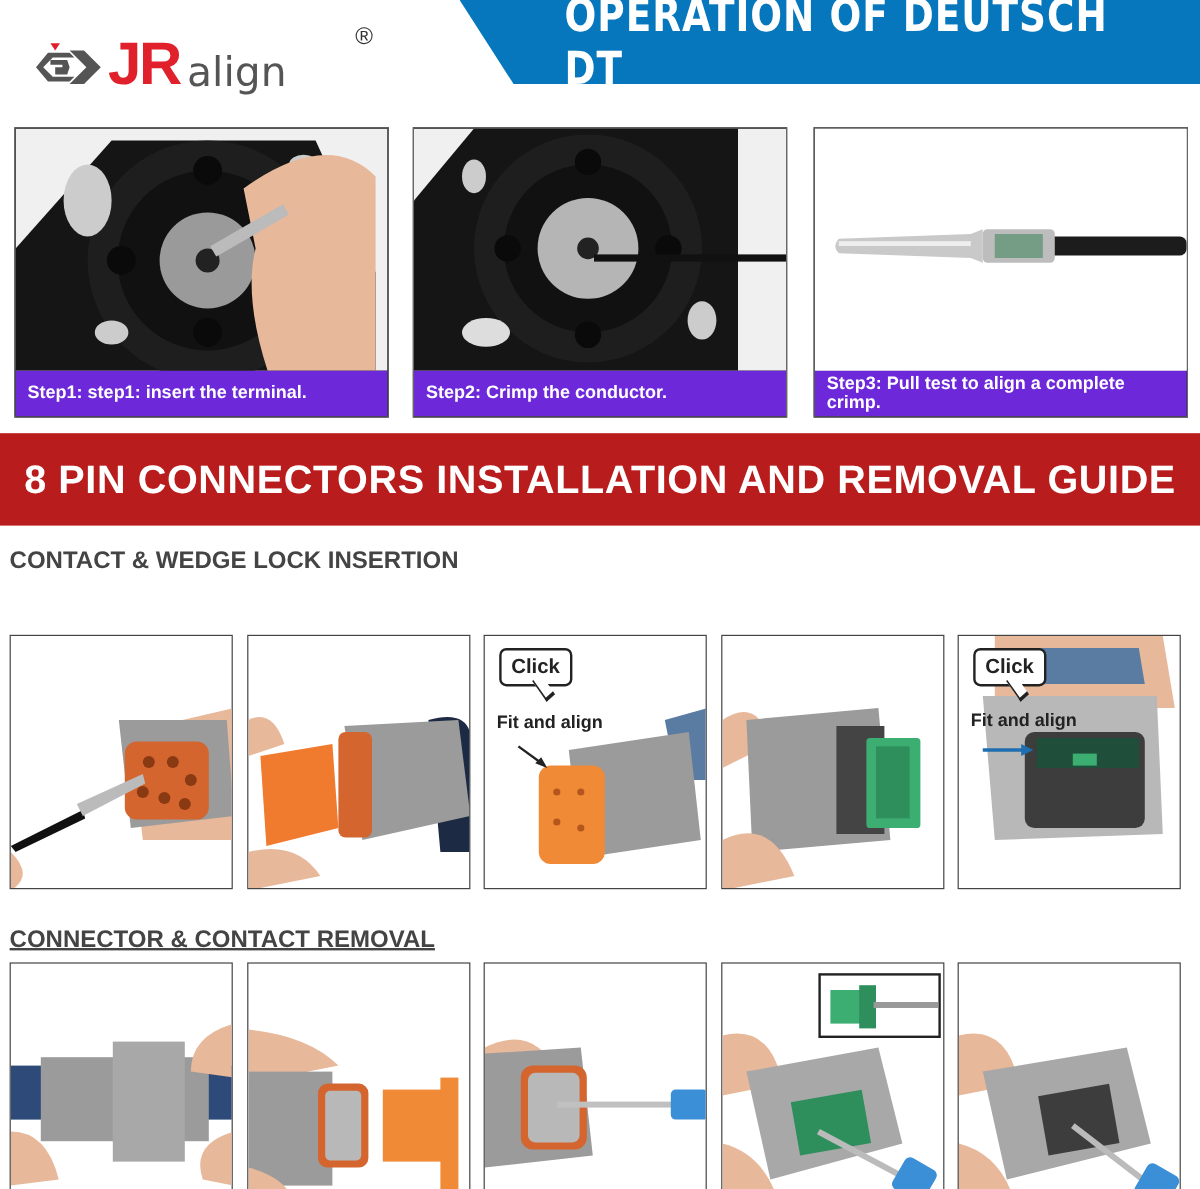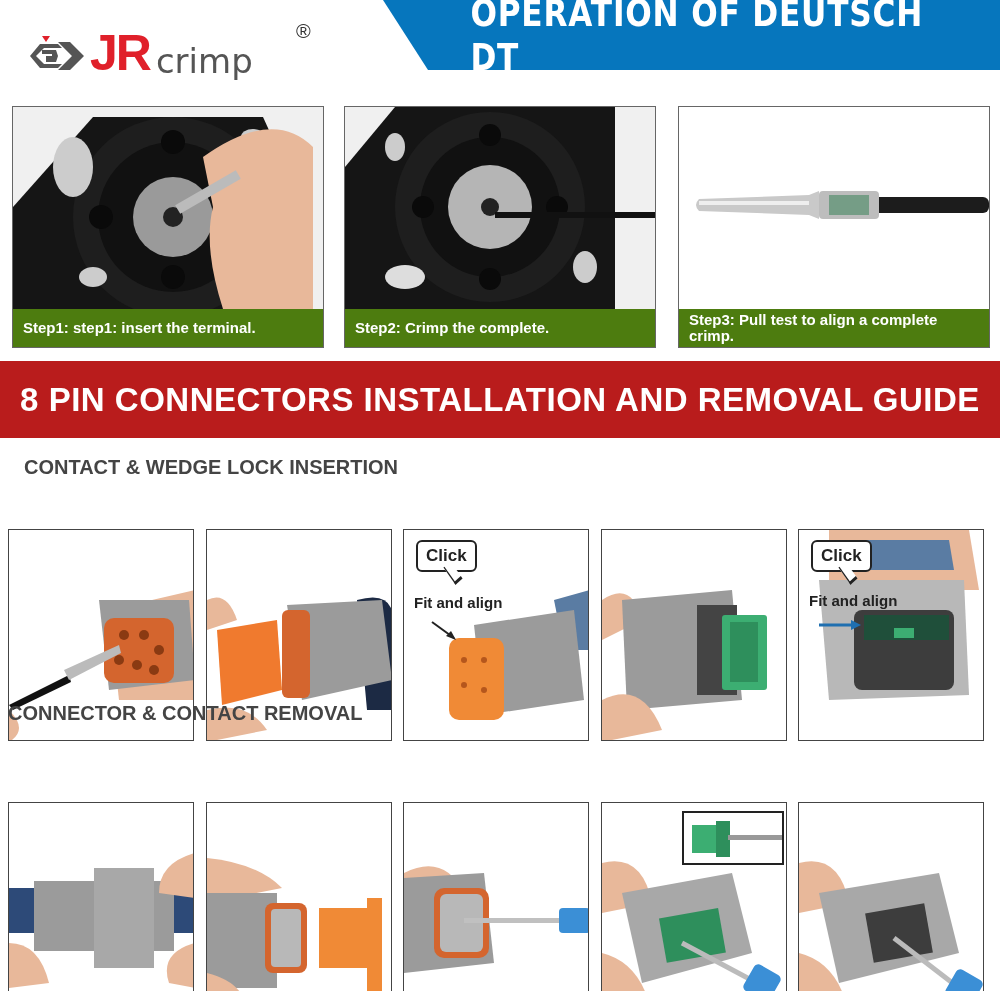--- a/index.html
+++ b/index.html
@@ -9,21 +9,21 @@
   .logo{left:28px;top:18px;height:60px;display:flex;align-items:flex-end;}
   .logo-mark{width:58px;height:44px;position:relative;margin-right:4px;}
   .logo-jr{font-family:"Liberation Sans",sans-serif;font-weight:bold;color:#e0202a;font-size:50px;letter-spacing:-2px;line-height:1;}
   .logo-ready{font-family:"DejaVu Sans",sans-serif;color:#555;font-size:34px;margin-left:6px;line-height:1;margin-top:10px;}
   .logo-reg{position:absolute;left:268px;top:2px;font-size:20px;color:#333;}
   .top-banner{left:383px;top:0;width:617px;height:70px;background:#0676bd;clip-path:polygon(0 0,100% 0,100% 100%,45px 100%);}
   .top-title{left:420px;top:0;width:560px;height:70px;display:flex;align-items:center;justify-content:center;color:#fff;font-weight:bold;font-size:38px;letter-spacing:1px;font-family:"DejaVu Sans",sans-serif;transform:scaleX(0.82);transform-origin:center;}
   
   .step{top:106px;height:240px;border:1px solid #666;overflow:hidden;background:#1a1a1a;}
   .step-photo{position:absolute;left:0;top:0;right:0;bottom:38px;}
-  .step-cap{position:absolute;left:0;right:0;bottom:0;height:38px;background:#4d7c0f;color:#fff;font-weight:bold;font-size:15px;padding:0 10px;display:flex;align-items:center;box-sizing:border-box;line-height:1.1;}
+  .step-cap{position:absolute;left:0;right:0;bottom:0;height:38px;background:#6d28d9;color:#fff;font-weight:bold;font-size:15px;padding:0 10px;display:flex;align-items:center;box-sizing:border-box;line-height:1.1;}
   .step3 .step-photo{background:#fff;}
   
   .guide-banner{left:0;top:361px;width:1000px;height:77px;background:#b91c1c;display:flex;align-items:center;justify-content:center;}
   .guide-title{color:#fff;font-size:33px;font-weight:bold;font-family:"Liberation Sans",sans-serif;letter-spacing:0.5px;}
   .section-head{color:#444;font-weight:bold;font-size:20px;font-family:"Liberation Sans",sans-serif;}
   .tile{width:186px;height:212px;border:1.5px solid #444;background:#fff;overflow:hidden;box-sizing:border-box;margin-top:32px;}
   .bubble{position:absolute;border:2px solid #222;border-radius:6px;background:#fff;padding:4px 8px;font-weight:bold;font-size:17px;color:#222;}
   .bubble:after{content:"";position:absolute;left:28px;bottom:-10px;width:12px;height:12px;background:#fff;border-right:2px solid #222;border-bottom:2px solid #222;transform:skewY(40deg) rotate(30deg);}
   .fit{position:absolute;font-size:15px;color:#222;font-weight:bold;text-align:center;}
   .inset{position:absolute;border:2px solid #222;background:#fff;}
@@ -34,21 +34,21 @@
 <div class="abs logo">
   <div class="logo-mark">
     <svg width="58" height="44" viewBox="0 0 58 44">
       <polygon points="14,2 22,2 18,8" fill="#e0202a"></polygon>
       <polygon points="2,22 12,10 30,10 34,14 16,14 8,22 16,30 34,30 30,34 12,34" fill="#555"></polygon>
       <polygon points="14,16 28,16 30,22 28,28 18,28 18,22 24,22 24,20 14,20" fill="#555"></polygon>
       <polygon points="30,8 42,8 56,22 42,36 30,36 44,22" fill="#555"></polygon>
     </svg>
   </div>
   <span class="logo-jr">JR</span>
-  <span class="logo-ready">crimp</span>
+  <span class="logo-ready">align</span>
   <span class="logo-reg">®</span>
 </div>
 <div class="abs top-banner"></div>
 <div class="abs top-title">OPERATION OF DEUTSCH DT</div>
 
 <div class="abs step step1" style="left:12px;width:310px;">
   <div class="step-photo">
     <svg width="310" height="202" viewBox="0 0 310 202">
       <rect width="310" height="202" fill="#f0f0f0"></rect>
       <path d="M0,202 L0,100 L80,10 L250,10 L300,120 L300,202Z" fill="#151515"></path>
@@ -80,41 +80,41 @@
       <circle cx="145" cy="28" r="11" fill="#0a0a0a"></circle>
         <circle cx="78" cy="100" r="11" fill="#0a0a0a"></circle>
         <circle cx="212" cy="100" r="11" fill="#0a0a0a"></circle>
         <circle cx="145" cy="172" r="11" fill="#0a0a0a"></circle>
       <rect x="150" y="105" width="160" height="6" fill="#111"></rect>
       <ellipse cx="60" cy="170" rx="20" ry="12" fill="#ddd"></ellipse>
         <ellipse cx="240" cy="160" rx="12" ry="16" fill="#ccc"></ellipse>
         <ellipse cx="50" cy="40" rx="10" ry="14" fill="#ccc"></ellipse>
     </svg>
   </div>
-  <div class="step-cap">Step2: Crimp the complete.</div>
+  <div class="step-cap">Step2: Crimp the conductor.</div>
 </div>
 <div class="abs step step3" style="left:678px;width:310px;">
   <div class="step-photo">
     <svg width="310" height="202" viewBox="0 0 310 202">
       <rect width="310" height="202" fill="#fff"></rect>
       <rect x="190" y="90" width="120" height="16" rx="6" fill="#1c1c1c"></rect>
       <rect x="140" y="84" width="60" height="28" rx="4" fill="#bdbdbd"></rect>
       <rect x="150" y="88" width="40" height="20" fill="#2e7d4f" opacity="0.5"></rect>
       <path d="M20,92 L130,88 L140,84 L140,112 L130,108 L20,104 Q14,98 20,92Z" fill="#c9c9c9"></path>
       <rect x="20" y="94" width="110" height="4" fill="#eee"></rect>
     </svg>
   </div>
   <div class="step-cap">Step3: Pull test to align a complete crimp.</div>
 </div>
 
 <div class="abs guide-banner">
   <span class="guide-title">8 PIN CONNECTORS INSTALLATION AND REMOVAL GUIDE</span>
 </div>
 
-<div class="abs section-head" style="left:24px;top:456px;text-align:center;">CONTACT &amp; WEDGE LOCK INSERTION</div>
+<div class="abs section-head" style="left:8px;top:456px;text-align:center;">CONTACT &amp; WEDGE LOCK INSERTION</div>
 
 <div class="abs tile" style="left:8px;top:497px;">
   <svg width="186" height="212" viewBox="0 0 186 212">
     <path d="M100,80 L186,60 L186,170 L110,170Z" fill="#e8b89a"></path>
     <path d="M90,70 L180,70 L186,150 L100,160Z" fill="#9b9b9b"></path>
     <rect x="95" y="88" width="70" height="65" rx="10" fill="#d4652e"></rect>
     <circle cx="115" cy="105" r="5" fill="#8a3a12"></circle>
       <circle cx="135" cy="105" r="5" fill="#8a3a12"></circle>
       <circle cx="150" cy="120" r="5" fill="#8a3a12"></circle>
     <circle cx="110" cy="130" r="5" fill="#8a3a12"></circle>
@@ -168,21 +168,21 @@
     <rect x="55" y="80" width="100" height="80" rx="8" fill="#3d3d3d"></rect>
     <rect x="65" y="85" width="85" height="25" fill="#1f4f3a"></rect>
     <rect x="95" y="98" width="20" height="10" fill="#3cae72"></rect>
     <line x1="20" y1="95" x2="55" y2="95" stroke="#1f6fb0" stroke-width="3"></line>
     <polygon points="62,95 52,90 52,100" fill="#1f6fb0"></polygon>
   </svg>
   <div class="bubble" style="left:12px;top:10px;">Click</div>
   <div class="fit" style="left:10px;top:62px;">Fit and align</div>
 </div>
 
-<div class="abs section-head" style="left:8px;top:702px;">CONNECTOR &amp; CONTACT REMOVAL</div>
+<div class="abs section-head" style="left:8px;top:772px;text-decoration:underline;">CONNECTOR &amp; CONTACT REMOVAL</div>
 
 <div class="abs tile" style="left:8px;top:770px;">
   <svg width="186" height="212" viewBox="0 0 186 212">
     <rect x="0" y="85" width="30" height="45" fill="#2d4a78"></rect>
     <rect x="158" y="85" width="28" height="45" fill="#2d4a78"></rect>
     <rect x="25" y="78" width="140" height="70" fill="#9b9b9b"></rect>
     <rect x="85" y="65" width="60" height="100" fill="#a8a8a8"></rect>
     <path d="M0,140 Q30,140 40,180 L0,185Z" fill="#e8b89a"></path>
     <path d="M186,50 Q150,60 150,90 L186,95Z" fill="#e8b89a"></path>
     <path d="M186,140 Q150,150 160,180 L186,185Z" fill="#e8b89a"></path>

